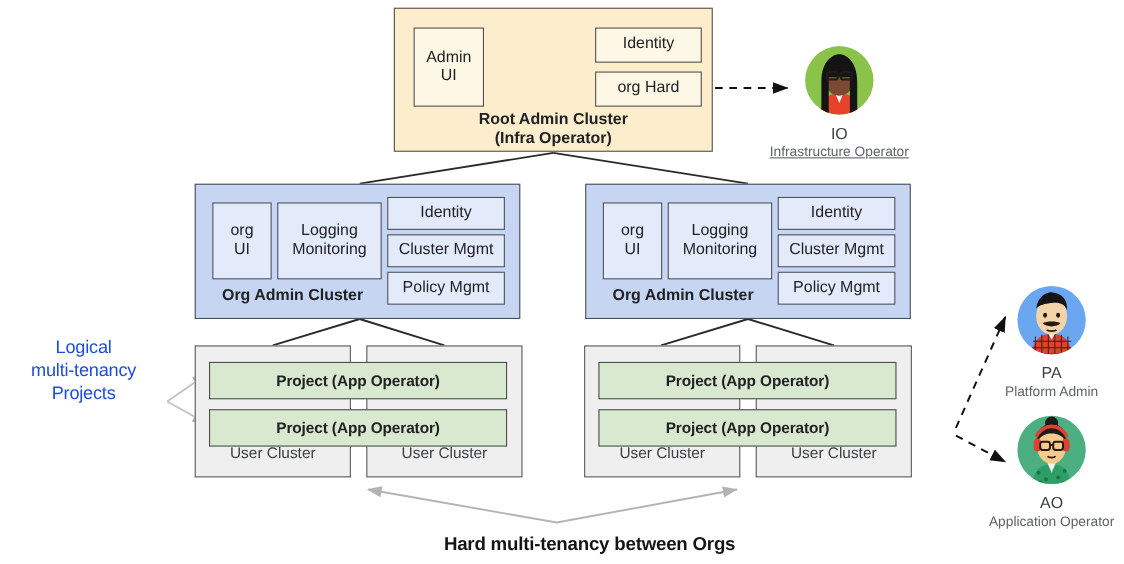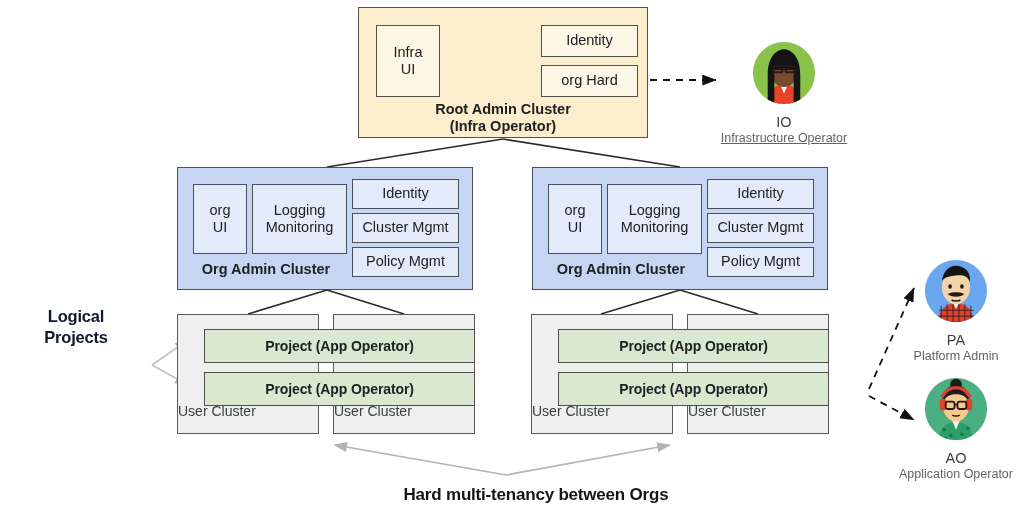--- a/index.html
+++ b/index.html
@@ -18,28 +18,28 @@
   
   .cluster-org{background:#C6D6F2;border:1.6px solid #4a4f5c;}
   .inner-blue{background:#E3EBFA;border:1.6px solid #4a4f5c;box-sizing:border-box;
         display:flex;align-items:center;justify-content:center;text-align:center;
         font-size:14.5px;line-height:1.18;color:#202124;}
 
   
   .cluster-user{background:#EFEFEF;border:1.6px solid #5a5a5a;}
   .proj{background:#D9E9D0;border:1.6px solid #4d4d4d;box-sizing:border-box;
         display:flex;align-items:center;justify-content:center;
-        font-size:14px;font-weight:bold;color:#202124;letter-spacing:-.1px;margin-left:14px;}
+        font-size:14px;font-weight:bold;color:#202124;letter-spacing:-.1px;}
 
   .cluster-title{position:absolute;width:100%;text-align:center;
         font-size:14.5px;font-weight:bold;line-height:1.2;color:#202124;}
-  .uc-label{position:absolute;width:100%;text-align:left;font-size:14px;color:#3c4043;}
-
-  .side-label{position:absolute;text-align:center;font-size:16.5px;font-weight:bold;
-        line-height:1.28;color:#0f172a;letter-spacing:-.2px;}
+  .uc-label{position:absolute;width:100%;text-align:center;font-size:14px;color:#3c4043;}
+
+  .side-label{position:absolute;text-align:center;font-size:16.5px;font-weight:normal;
+        line-height:1.28;color:#1d4ed8;letter-spacing:-.2px;}
   .bottom-label{position:absolute;width:100%;text-align:center;font-size:17px;
         font-weight:bold;color:#151515;letter-spacing:-.2px;padding-left:25px;}
 
   .persona{position:absolute;width:132px;text-align:center;}
   .persona .av{width:74px;height:74px;margin:0 auto;display:block;}
   .persona .abbr{font-size:14.5px;color:#3c4043;margin-top:4px;line-height:1.15;}
   .persona .role{font-size:12.5px;color:#5f6368;line-height:1.2;}
 </style>
 </head>
 <body>
@@ -88,21 +88,21 @@
       <path d="M152,365 L188,385"></path>
     </g>
 
     <g stroke="#b3b3b3" stroke-width="1.7" fill="none" marker-end="url(#gray-arrow)" marker-start="url(#gray-arrow-start)">
       <path d="M335,445 L506,475 L670,445"></path>
     </g>
   </svg>
 
   <div class="box cluster-root" style="left:358px;top:7px;width:290px;height:131px;">
     <div class="box inner-cream" style="left:17px;top:17px;width:64px;height:72px;flex-direction:column;">
-      <span>Infra</span>
+      <span>Admin</span>
       <span>UI</span>
     </div>
     <div class="box inner-cream" style="left:182px;top:17px;width:97px;height:32px;">
       <span>Identity</span>
     </div>
     <div class="box inner-cream" style="left:182px;top:57px;width:97px;height:32px;">
       <span>org Hard</span>
     </div>
     <div class="cluster-title" style="top:93px;">
       <div>Root Admin Cluster</div>
@@ -177,26 +177,27 @@
   </div>
   <div class="box proj" style="left:544px;top:329px;width:271px;height:34px;">
     <span>Project (App Operator)</span>
   </div>
   <div class="box proj" style="left:544px;top:372px;width:271px;height:34px;">
     <span>Project  (App Operator)</span>
   </div>
 
   <div class="side-label" style="left:6px;top:306px;width:140px;">
     <div>Logical</div>
+    <div>multi-tenancy</div>
     <div>Projects</div>
   </div>
 
   <div class="bottom-label" style="left:0;top:485px;">Hard multi-tenancy between Orgs</div>
 
-  <div class="persona" style="left:697px;top:36px;margin-left:21px;">
+  <div class="persona" style="left:697px;top:36px;">
     <svg class="av" viewBox="0 0 100 100">
       <circle cx="50" cy="50" r="42" fill="#8BC34A"></circle>
       <g clip-path="url(#cio)">
         <clipPath id="cio">
             <circle cx="50" cy="50" r="42"></circle>
           </clipPath>
         <path d="M27,95 C27,74 36,66 50,66 C64,66 73,74 73,95 Z" fill="#E8432A"></path>
         <path d="M44,64 L50,78 L56,64 Z" fill="#F2F2F2"></path>
         <ellipse cx="50" cy="46" rx="19" ry="23" fill="#7A4A33"></ellipse>
         <path d="M28,52 C28,26 42,18 50,18 C58,18 72,26 72,52 L72,92 L63,92 L63,46 L37,46 L37,92 L28,92 Z" fill="#141414"></path>

